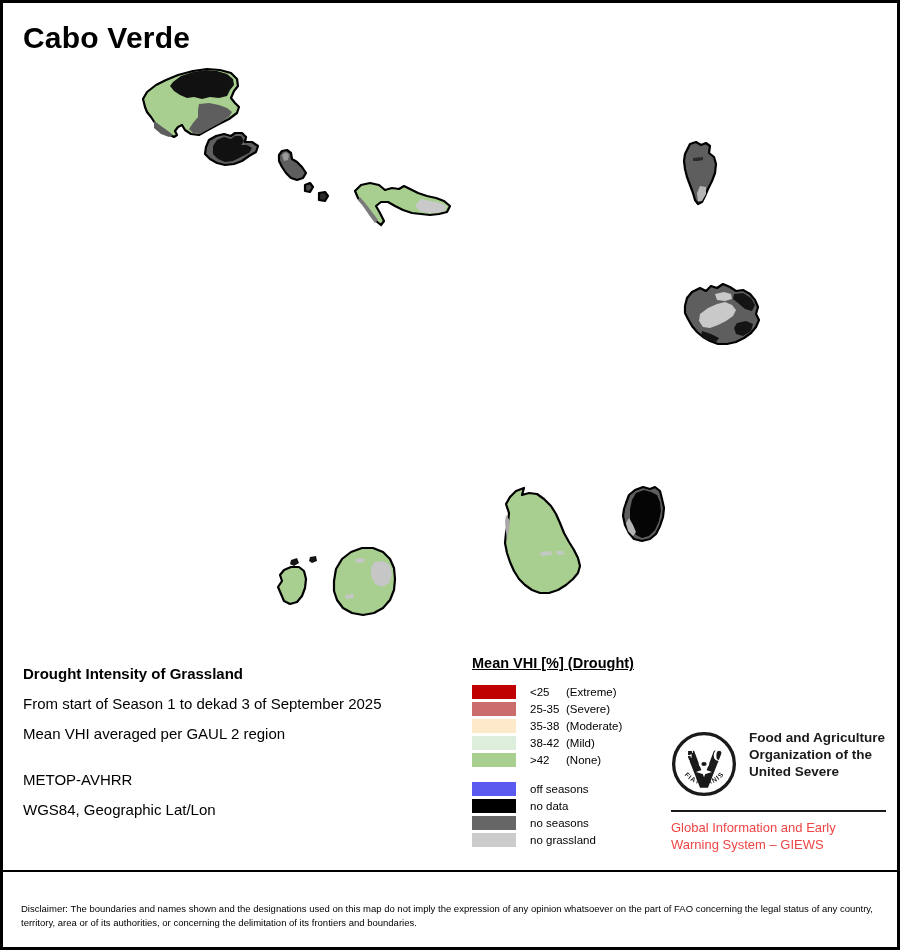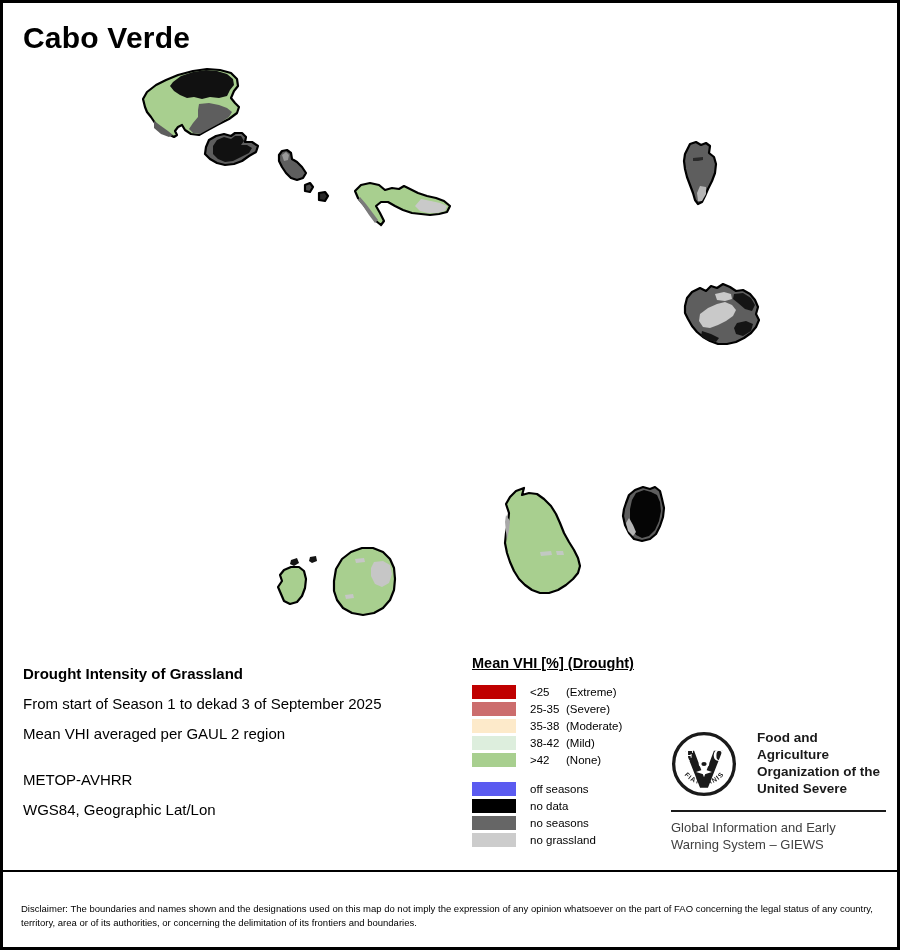--- a/index.html
+++ b/index.html
@@ -102,35 +102,35 @@
   }
   #fao-top {
     display: flex;
     align-items: flex-start;
   }
   #fao-logo {
     flex: 0 0 auto;
     margin-top: 2px;
   }
   #fao-name {
-    margin-left: 20px;
+    margin-left: 12px;
     font-size: 13.5px;
     font-weight: bold;
     line-height: 17px;
     color: #1a1a1a;
   }
   #fao-rule {
     border: none;
     border-top: 2px solid #1a1a1a;
     margin: 9px 0 7px 0;
   }
   #fao-sub {
     font-size: 13px;
     line-height: 17px;
-    color: #404040;
+    color: #ef4444;
   }
   
   #disclaimer-rule {
     position: absolute;
     left: 0;
     top: 867px;
     width: 894px;
     border: none;
     border-top: 2px solid #000;
     margin: 0;

